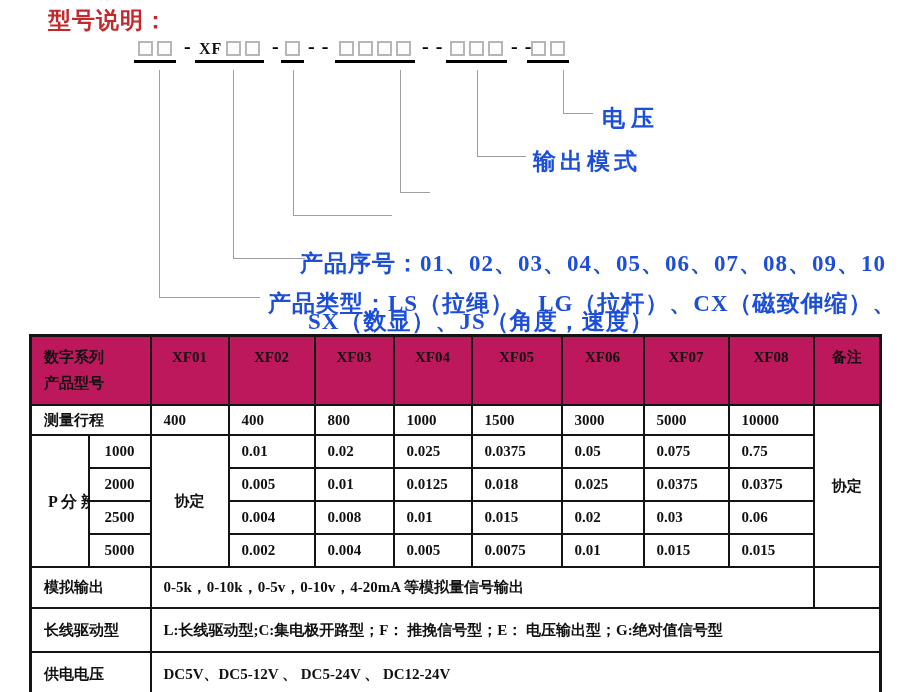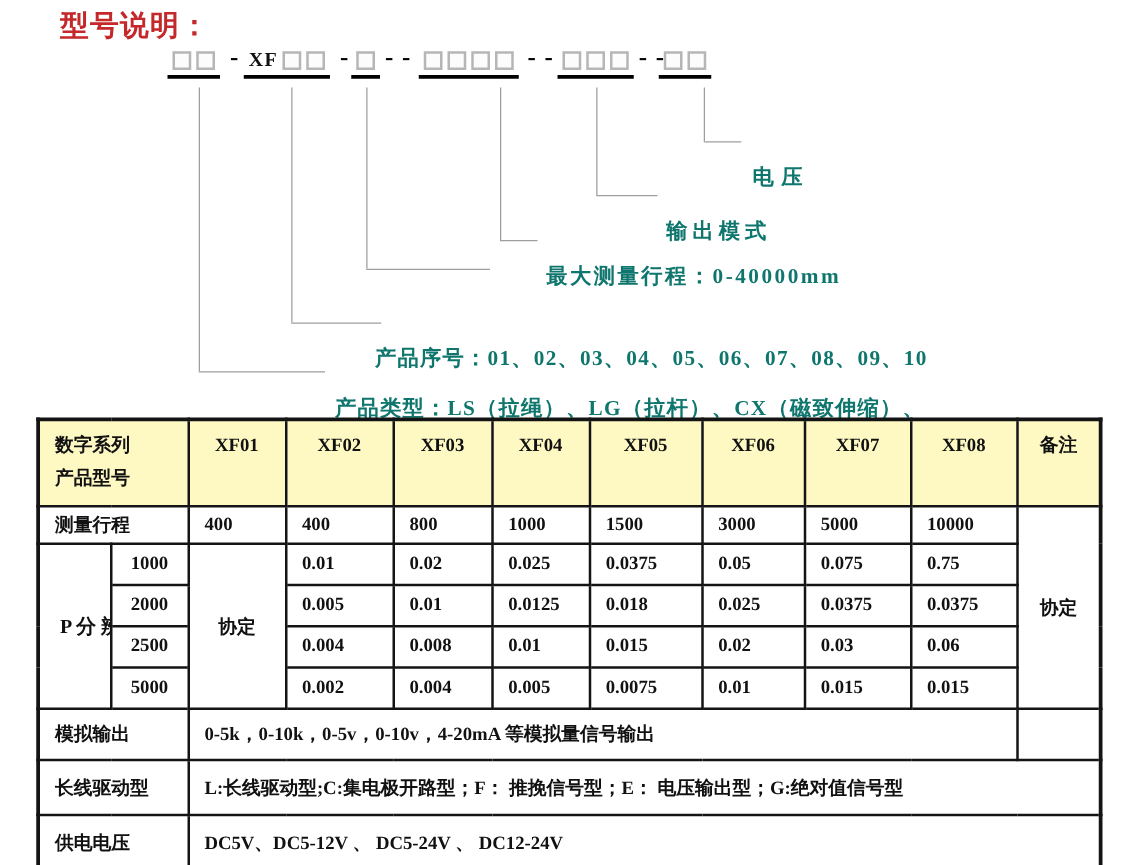--- a/index.html
+++ b/index.html
@@ -9,27 +9,27 @@
         font-size:23px;font-weight:bold;color:#c4282b;letter-spacing:1px;}
   
   .diagram{position:absolute;left:0;top:0;width:909px;height:335px;}
   .seg{position:absolute;top:40px;display:inline-flex;align-items:center;gap:4px;
        padding:0 4px 3px 4px;border-bottom:3px solid #000;height:17px;}
   .mbox{width:15px;height:15px;border:2px solid #b6b6b6;background:#fcfcfc;box-sizing:border-box;}
   .xf-text{font-size:16px;font-weight:bold;color:#111;letter-spacing:1px;line-height:15px;}
   .dash{position:absolute;top:38px;font-size:20px;font-weight:bold;color:#000;line-height:17px;letter-spacing:1px;}
   .vline{position:absolute;width:1px;background:#9e9e9e;}
   .hline{position:absolute;height:1px;background:#9e9e9e;}
-  .callout-label{position:absolute;font-size:17px;font-weight:bold;color:#0f766e;white-space:nowrap;margin-top:27px;}
+  .callout-label{position:absolute;font-size:23px;font-weight:bold;color:#1d4ed8;white-space:nowrap;}
   
   .spec-table{position:absolute;left:29px;top:334px;border-collapse:collapse;table-layout:fixed;width:850px;
         font-size:15px;font-weight:bold;color:#111;}
   .spec-table td{border:2px solid #141414;padding:0 0 0 12px;vertical-align:middle;overflow:hidden;white-space:nowrap;}
   .spec-table{border:3px solid #141414;}
-  .hdr td{background:#fef9c3;vertical-align:top;padding-top:7px;line-height:26px;}
+  .hdr td{background:#be185d;vertical-align:top;padding-top:7px;line-height:26px;}
   .hdr .c-center{text-align:center;padding-left:0;}
   .c-center{text-align:center;padding-left:0 !important;}
   .res-label{white-space:pre-line;line-height:31px;padding-left:16px !important;font-size:16px;}
   .r-travel td{height:28px;margin-left:32px;}
   .r-res td{height:31px;}
   .r-analog td{height:39px;}
   .r-digital td{height:42px;}
   .r-power td{height:43px;}
 </style>
 </head>
@@ -87,21 +87,20 @@
     <div class="hline" style="left:293px;top:215px;width:99px;"></div>
 
     <div class="vline" style="left:233px;top:70px;height:188px;"></div>
     <div class="hline" style="left:233px;top:258px;width:72px;"></div>
 
     <div class="vline" style="left:159px;top:70px;height:227px;"></div>
     <div class="hline" style="left:159px;top:297px;width:101px;"></div>
 
     <div class="callout-label" style="left:602px;top:103px;letter-spacing:6px;">电压</div>
     <div class="callout-label" style="left:533px;top:146px;letter-spacing:4px;">输出模式</div>
-    <div class="callout-label" style="left:437px;top:182px;letter-spacing:2px;">最大测量行程：0-40000mm</div>
     <div class="callout-label" style="left:300px;top:248px;letter-spacing:1px;">产品序号：01、02、03、04、05、06、07、08、09、10</div>
     <div class="callout-label" style="left:268px;top:288px;letter-spacing:1px;">产品类型：LS（拉绳）、LG（拉杆）、CX（磁致伸缩）、</div>
     <div class="callout-label" style="left:308px;top:306px;letter-spacing:1px;">SX（数显）、JS（角度，速度）</div>
   </div>
 
   <table class="spec-table">
     <colgroup>
       <col style="width:58px">
         <col style="width:62px">
         <col style="width:78px">

